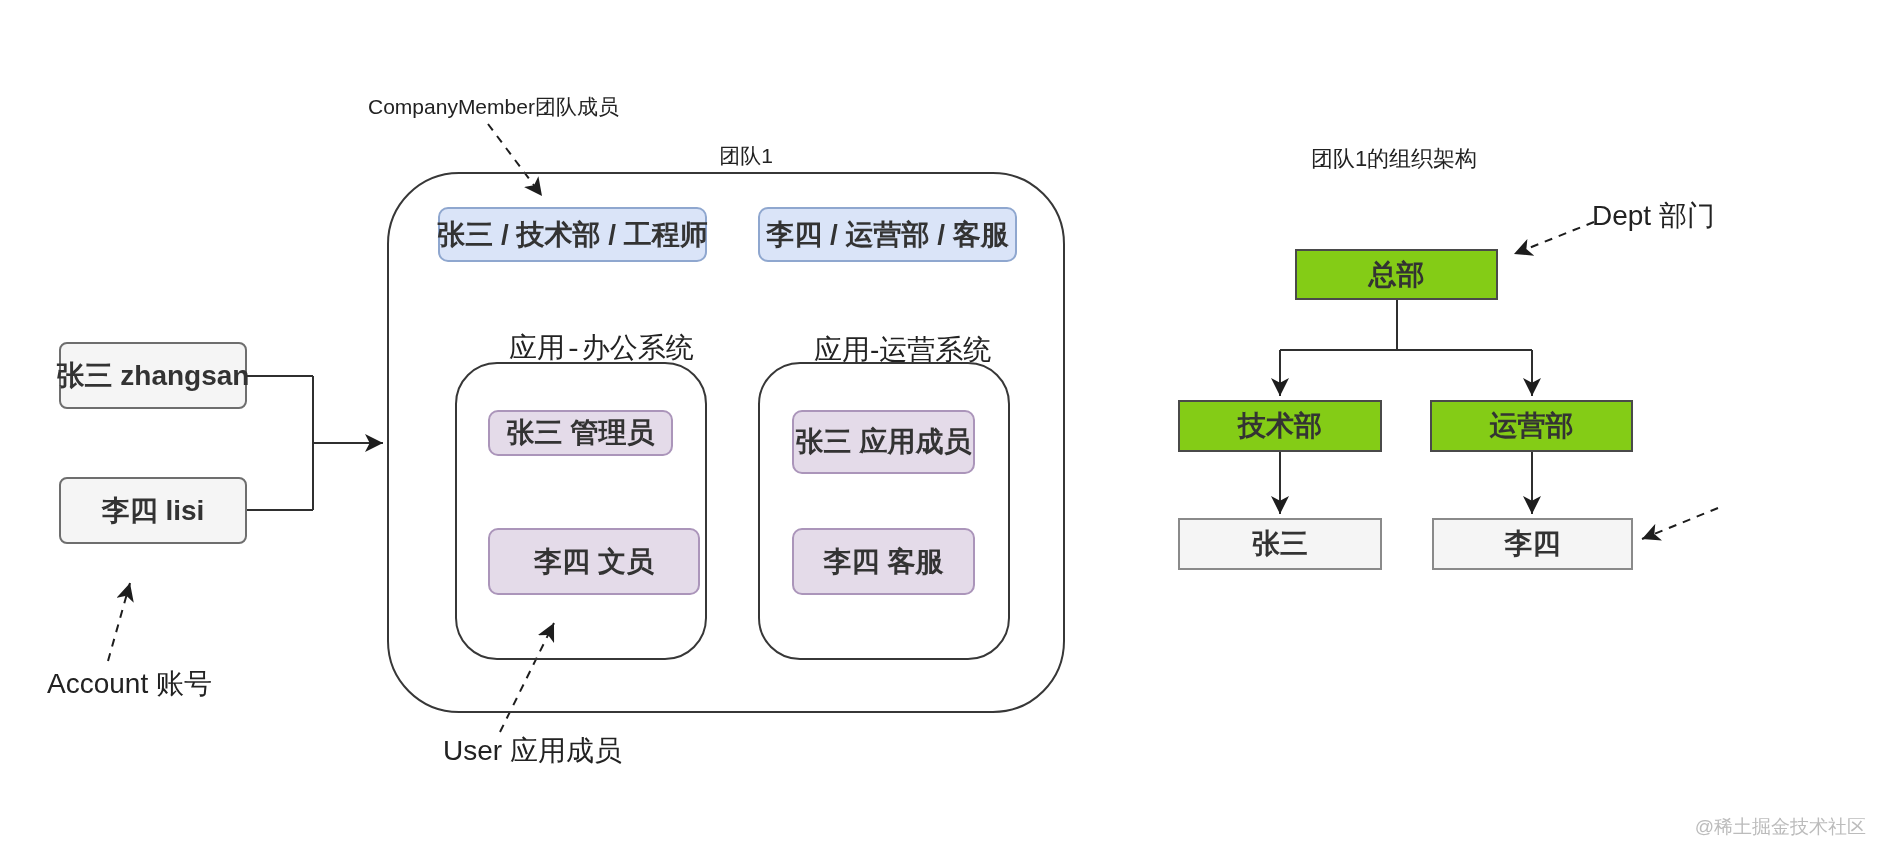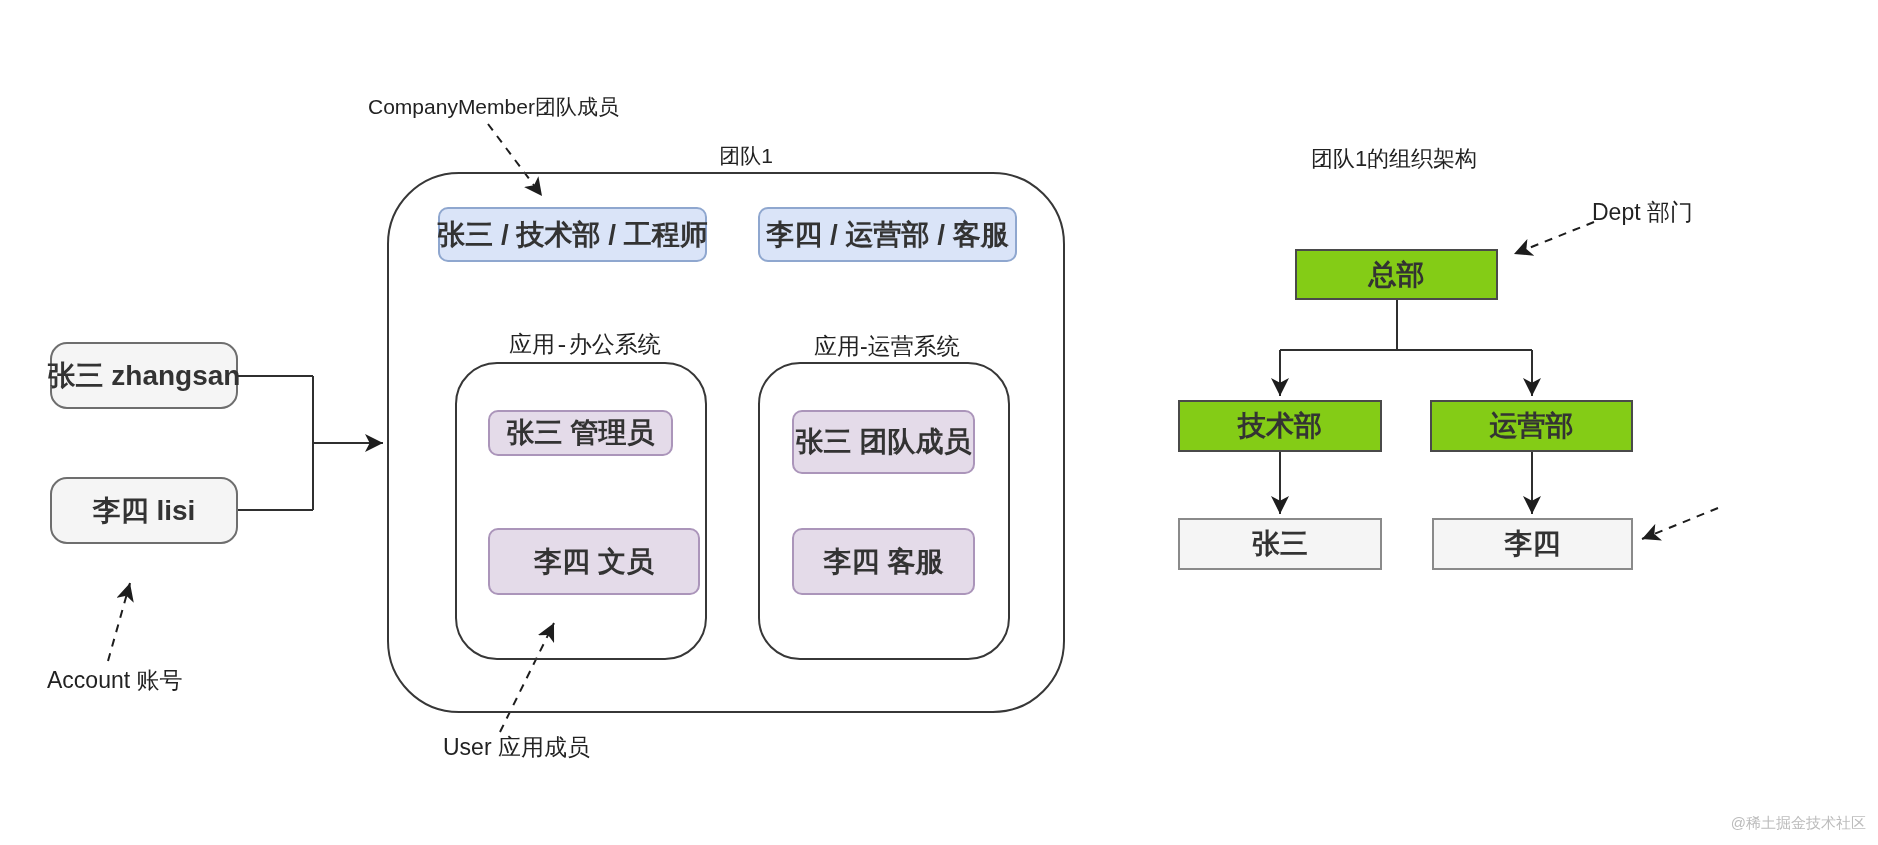--- a/index.html
+++ b/index.html
@@ -25,21 +25,22 @@
     font-size: 28px;
     color: #333333;
     box-sizing: border-box;
     text-align: center;
     white-space: nowrap;
     font-weight: bold;
   }
   .account {
     background: var(--account-fill);
     border: 2px solid var(--account-border);
-    border-radius: 17px;
+    border-radius: 8px;
+    margin-left: 9px;
   }
   .member {
     background: var(--member-fill);
     border: 2px solid var(--member-border);
     border-radius: 10px;
   }
   .appuser {
     background: var(--user-fill);
     border: 2px solid var(--user-border);
     border-radius: 10px;
@@ -57,31 +58,31 @@
     border: 2px solid #4a4a4a;
     border-radius: 0;
   }
   .org-member {
     background: var(--account-fill);
     border: 2px solid #8a8a8a;
     border-radius: 0;
   }
   .label {
     position: absolute;
-    font-size: 23px;
+    font-size: 28px;
     color: #222222;
     white-space: nowrap;
     line-height: 1.25;
   }
   .label.center { text-align: center; }
   .watermark {
     position: absolute;
     right: 12px;
     top: 814px;
-    font-size: 15px;
+    font-size: 19px;
     color: #bcbcbc;
   }
 </style>
 </head>
 <body>
 
 <div class="canvas" style="--member-fill: #dae4f8; --member-border: #8fa7cf; --user-fill: #e4dbe9; --user-border: #ab95ba; --account-fill: #f5f5f5; --account-border: #6e6e6e; --line: #2f2f2f;">
 
   <svg class="connector-layer" width="1878" height="845" viewBox="0 0 1878 845" xmlns="http://www.w3.org/2000/svg">
     <defs>
@@ -118,21 +119,21 @@
   <div class="box member" style="left:438px; top:207px; width:269px; height:55px;">张三  / 技术部 / 工程师</div>
   <div class="box member" style="left:758px; top:207px; width:259px; height:55px;">李四 / 运营部 / 客服</div>
 
   <div class="label center" style="left:509px; top:332px; width:140px;font-family:Liberation Mono, monospace;">应用-办公系统</div>
   <div class="container-rect app-rect" style="left:455px; top:362px; width:252px; height:298px;"></div>
   <div class="box appuser" style="left:488px; top:410px; width:185px; height:46px;">张三 管理员</div>
   <div class="box appuser" style="left:488px; top:528px; width:212px; height:67px;">李四 文员</div>
 
   <div class="label center" style="left:814px; top:332px; width:140px;">应用-运营系统</div>
   <div class="container-rect app-rect" style="left:758px; top:362px; width:252px; height:298px;"></div>
-  <div class="box appuser" style="left:792px; top:410px; width:183px; height:64px;">张三 团队成员</div>
+  <div class="box appuser" style="left:792px; top:410px; width:183px; height:64px;">张三 应用成员</div>
   <div class="box appuser" style="left:792px; top:528px; width:183px; height:67px;">李四 客服</div>
 
   <div class="label" style="left:443px; top:733px;">User 应用成员</div>
 
   <div class="label center" style="left:1294px; top:145px; width:200px; font-size:22px;">团队1的组织架构</div>
   <div class="label" style="left:1592px; top:198px;">Dept 部门</div>
 
   <div class="box org-box" style="left:1295px; top:249px; width:203px; height:51px;">总部</div>
 
   <div class="box org-box" style="left:1178px; top:400px; width:204px; height:52px;">技术部</div>

